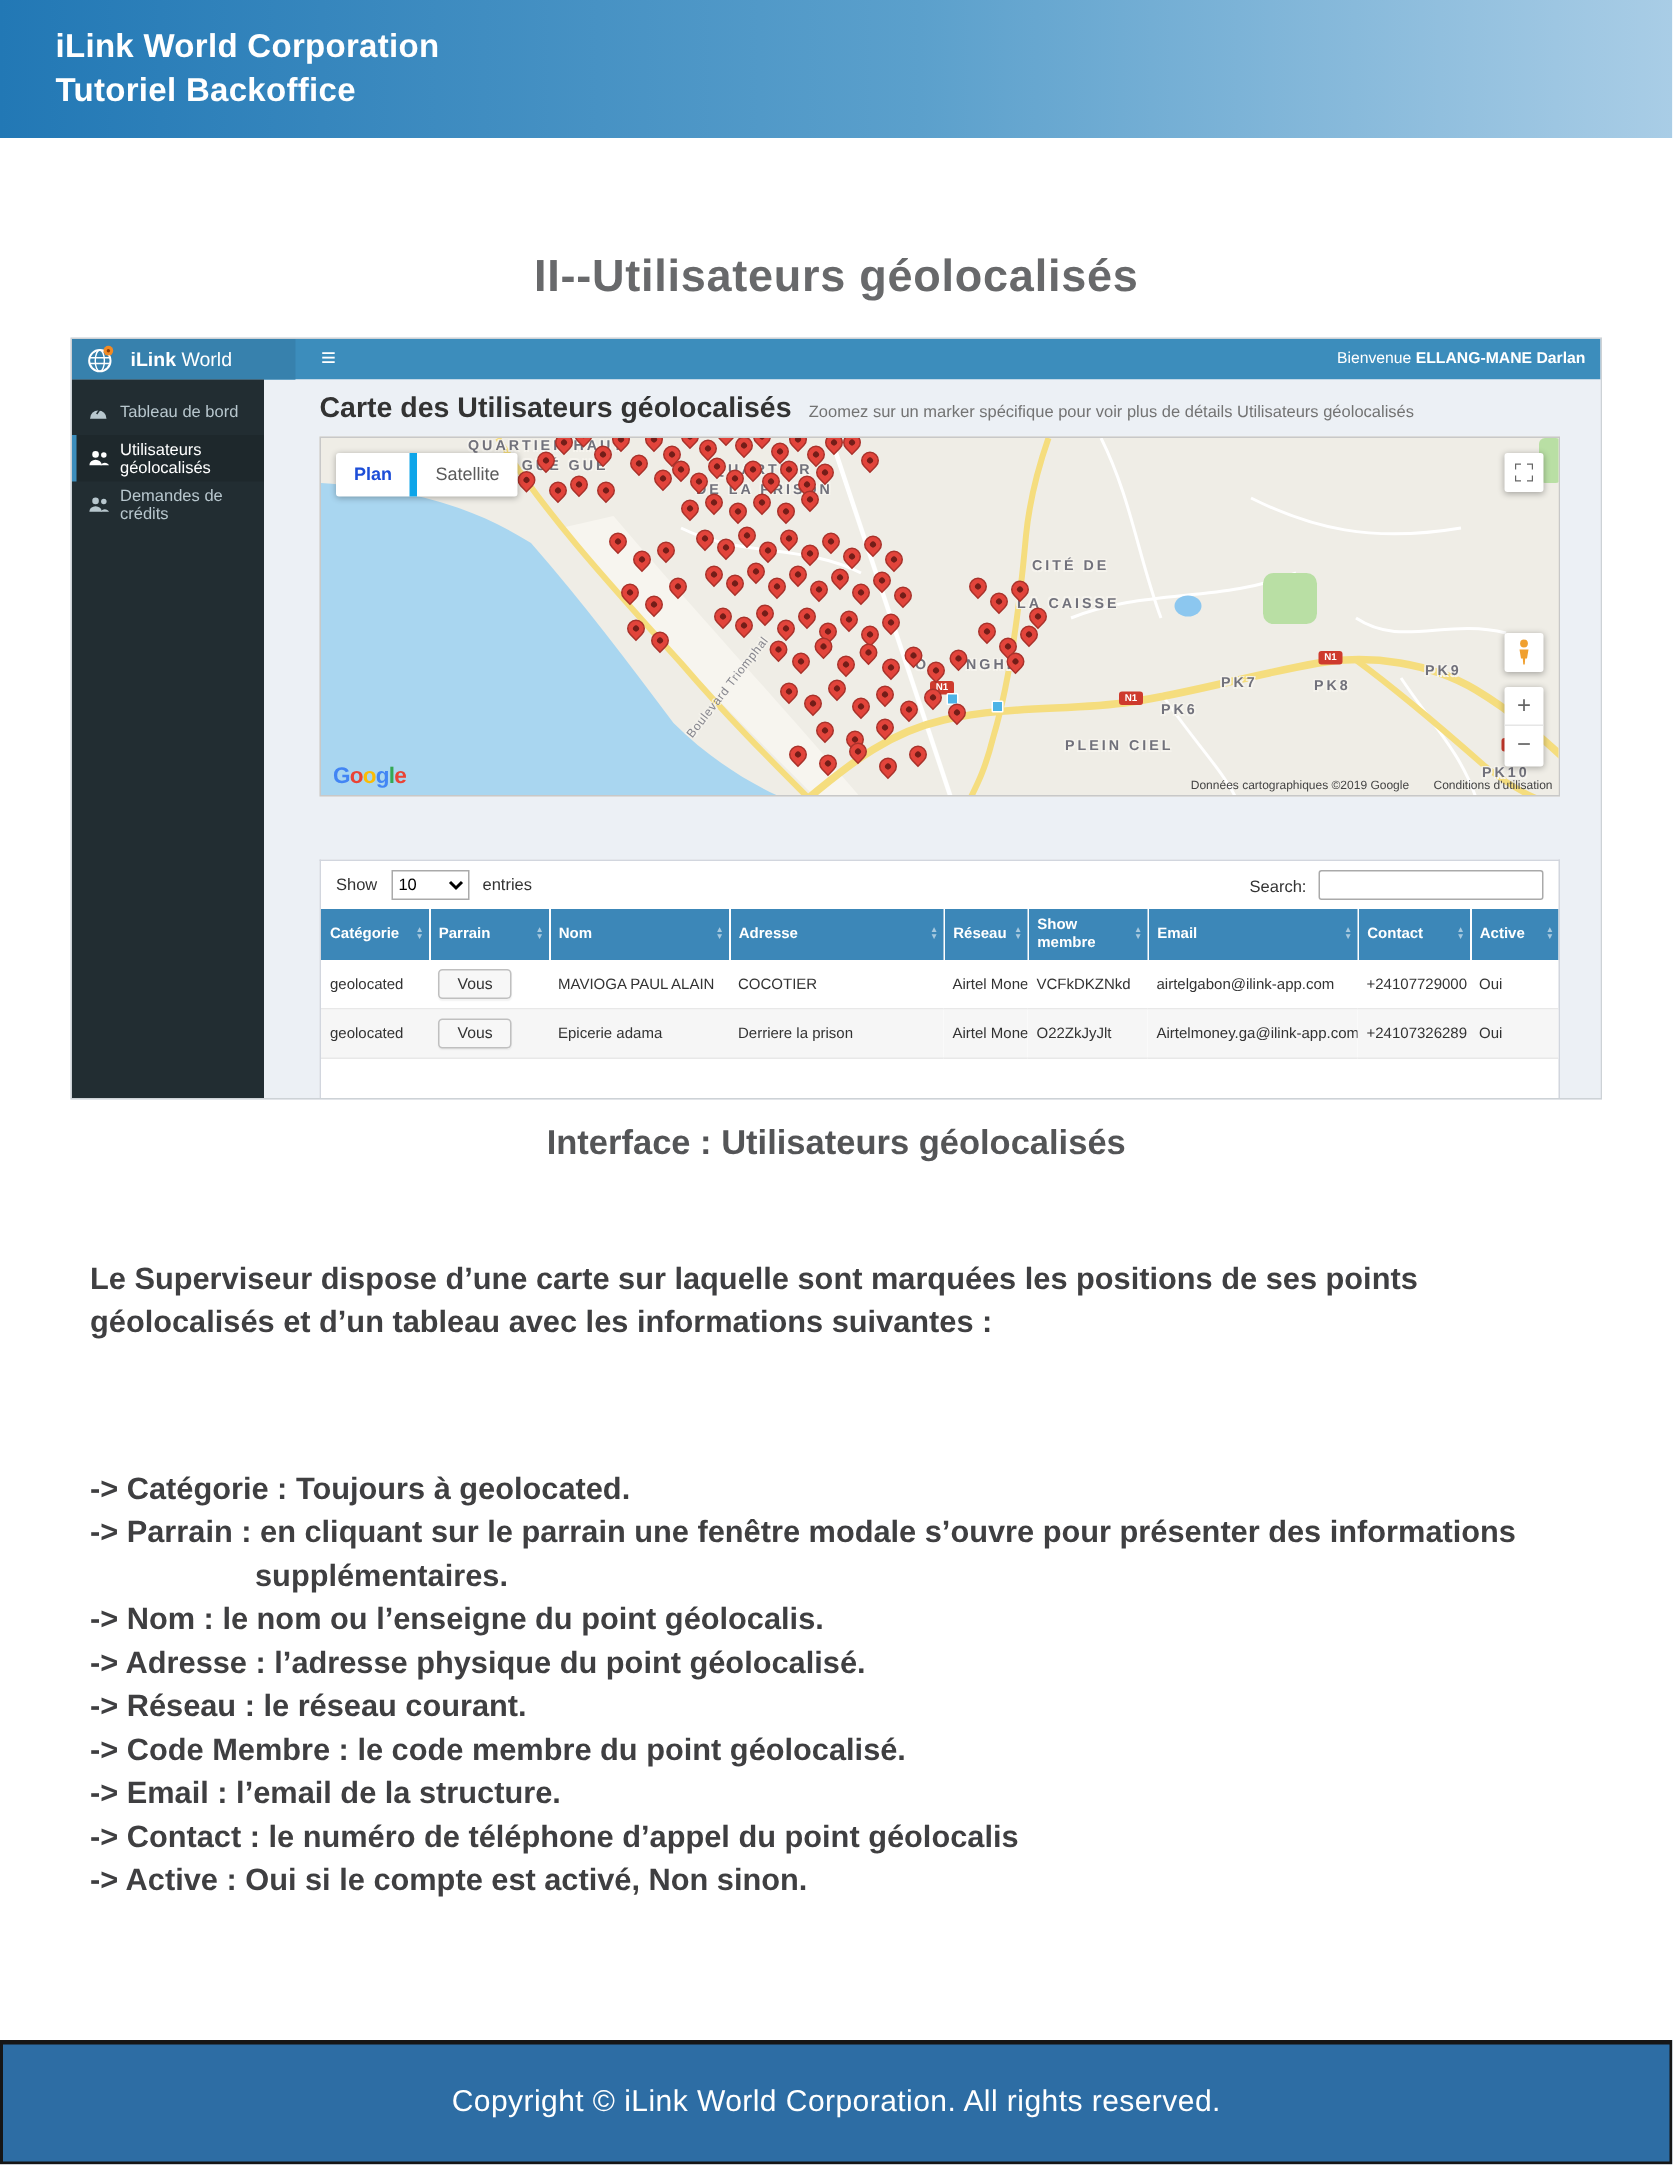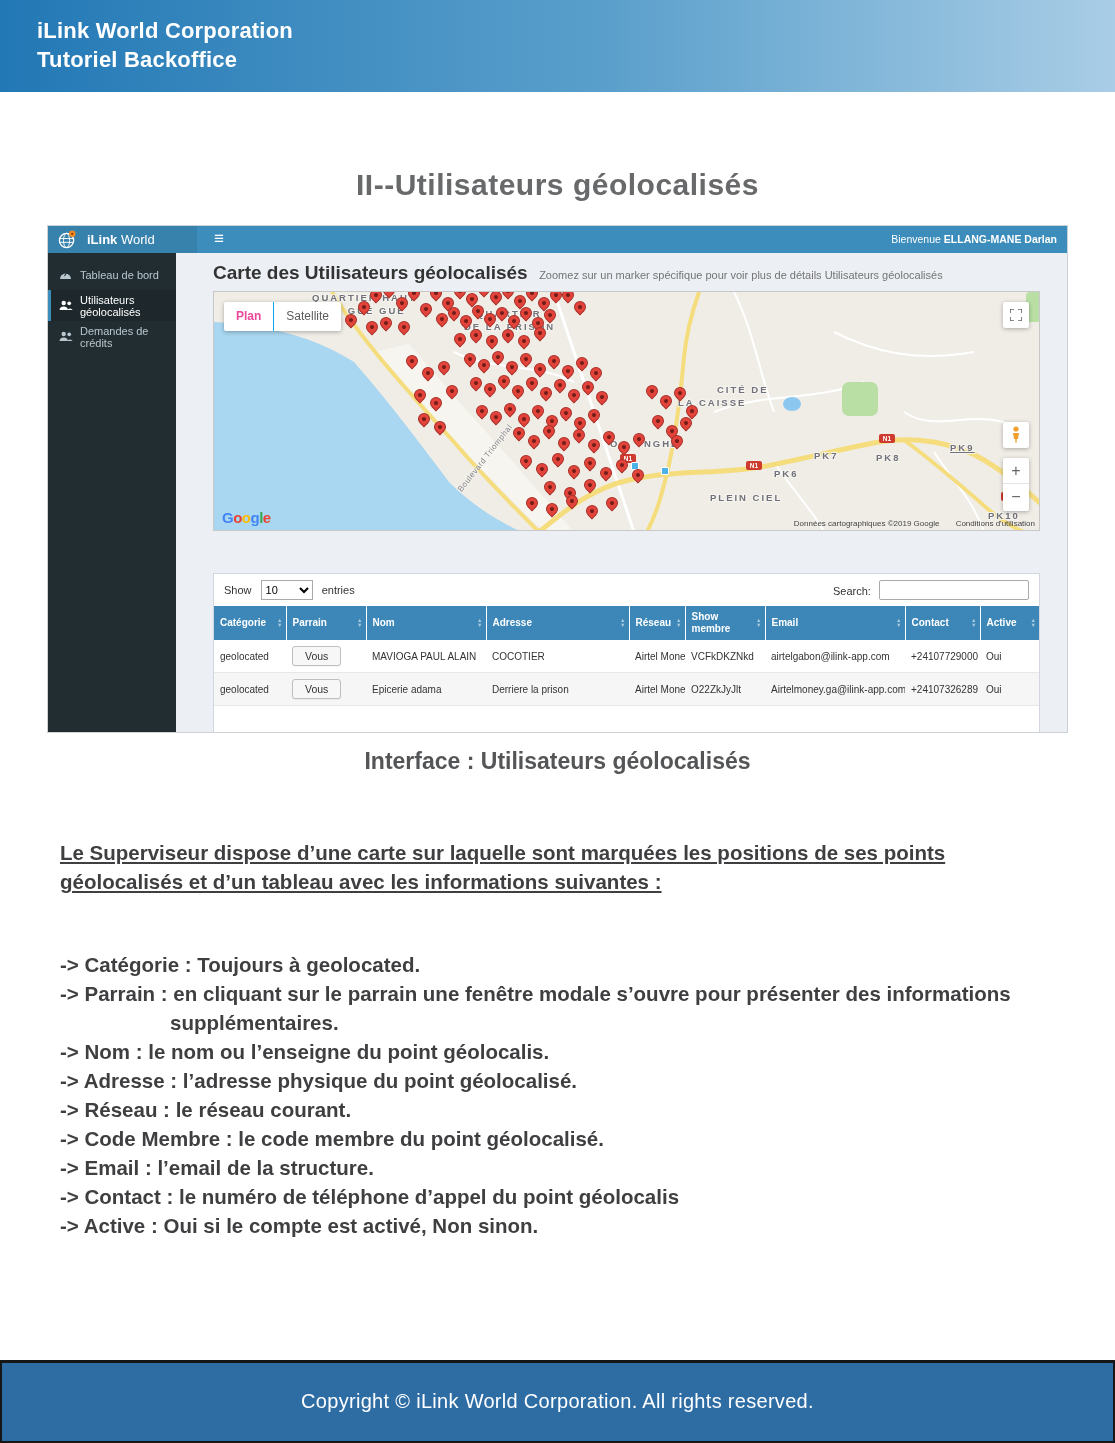--- a/index.html
+++ b/index.html
@@ -54,21 +54,21 @@
   .shield{position:absolute;width:16px;height:9px;background:#ce3a2d;border-radius:2px;color:#fff;
     font-size:6.5px;font-weight:bold;text-align:center;line-height:9px;}
   .transit{position:absolute;width:8px;height:8px;background:#4db3e6;border:1px solid #fff;border-radius:1px;}
   .marker{position:absolute;width:12px;height:12px;background:#e2443b;border:1px solid #a8322b;
     border-radius:50% 50% 50% 0;transform:rotate(-45deg);}
   .marker::after{content:"";position:absolute;left:3px;top:3px;width:4px;height:4px;background:#731d18;border-radius:50%;}
 
   .map-typectl{position:absolute;left:10px;top:10px;height:29px;background:#fff;border-radius:2px;
     box-shadow:0 1px 4px rgba(0,0,0,.3);display:flex;font-size:12px;}
   .map-typectl .seg{padding:0 12px;line-height:29px;cursor:pointer;}
-  .map-typectl .seg.plan{font-weight:bold;color:#ec4899;border-right:1px solid #0ea5e9;}
+  .map-typectl .seg.plan{font-weight:bold;color:#1d4ed8;border-right:5px solid #0ea5e9;}
   .map-typectl .seg.sat{color:#5b5b5b;}
   .fullscreen-btn{position:absolute;right:10px;top:10px;width:26px;height:26px;background:#fff;border-radius:2px;
     box-shadow:0 1px 4px rgba(0,0,0,.3);display:flex;align-items:center;justify-content:center;cursor:pointer;}
   .pegman-btn{position:absolute;right:10px;top:130px;width:26px;height:26px;background:#fff;border-radius:2px;
     box-shadow:0 1px 4px rgba(0,0,0,.3);display:flex;align-items:center;justify-content:center;cursor:pointer;}
   .zoomctl{position:absolute;right:10px;top:166px;width:26px;height:53px;background:#fff;border-radius:2px;
     box-shadow:0 1px 4px rgba(0,0,0,.3);}
   .zoomctl .zbtn{height:26px;text-align:center;line-height:26px;font-size:16px;color:#666;cursor:pointer;}
   .zoomctl .zbtn:first-child{border-bottom:1px solid #e6e6e6;}
   .google-logo{position:absolute;left:8px;bottom:4px;font-size:15px;font-weight:600;letter-spacing:-.5px;}
@@ -89,21 +89,21 @@
   table.dt th .sort{position:absolute;right:3px;top:50%;transform:translateY(-50%);display:flex;flex-direction:column;
     font-size:5.5px;line-height:5px;color:rgba(255,255,255,.55);}
   table.dt td{padding:6px 6px;border-bottom:1px solid #e8e8e8;color:#333;overflow:hidden;white-space:nowrap;vertical-align:middle;}
   table.dt tr.even td{background:#f6f6f6;}
   .btn-vous{display:inline-block;border:1px solid #bfbfbf;background:#f7f7f7;border-radius:3px;
     padding:3px 12px;font-size:10.5px;color:#333;cursor:pointer;box-shadow:0 1px 1px rgba(0,0,0,.05);text-align:right;}
 
   
   .doc-body{position:absolute;left:60px;top:838px;width:1002px;color:#3f3f41;
     font-size:20.5px;font-weight:bold;line-height:29px;font-stretch:condensed;}
-  .doc-body .intro{margin-bottom:54px;text-decoration:underline;}
+  .doc-body .intro{margin-bottom:82px;}
   .doc-body .bullet{white-space:normal;}
   .doc-body .bullet.indent{padding-left:110px;}
 
   
   .page-footer{position:absolute;left:0;top:1360px;width:1115px;height:83px;background:#2d6da4;
     border-top:3px solid #161616;border-left:2px solid #161616;border-right:2px solid #161616;border-bottom:2px solid #161616;
     color:#fff;font-size:20px;text-align:center;line-height:76px;letter-spacing:.3px;}
 </style>
 </head>
 <body>
@@ -196,29 +196,29 @@
           <rect x="628" y="90" width="36" height="34" rx="7" fill="#b9dfa4"></rect>
           <rect x="812" y="0" width="15" height="30" rx="4" fill="#b9dfa4"></rect>
           <ellipse cx="578" cy="112" rx="9" ry="7" fill="#8cc7ef"></ellipse>
         </svg>
 
         <div>
             <div class="maplabel" style="left: 98px; top: 0px;">QUARTIER HAUT</div>
             <div class="maplabel" style="left: 112px; top: 13px;">DE GUÉ GUÉ</div>
             <div class="maplabel" style="left: 262px; top: 16px;">QUARTIER</div>
             <div class="maplabel" style="left: 250px; top: 29px;">DE LA PRISON</div>
-            <div class="maplabel" style="left: 474px; top: 92px; margin-left: 29px;">CITÉ DE</div>
+            <div class="maplabel" style="left: 474px; top: 80px;">CITÉ DE</div>
             <div class="maplabel" style="left: 464px; top: 105px;">LA CAISSE</div>
             <div class="maplabel" style="left: 396px; top: 146px;">O</div>
             <div class="maplabel" style="left: 430px; top: 146px;">NGHE</div>
             <div class="maplabel" style="left: 496px; top: 200px;">PLEIN CIEL</div>
             <div class="maplabel" style="left: 560px; top: 176px;">PK6</div>
             <div class="maplabel" style="left: 600px; top: 158px;">PK7</div>
             <div class="maplabel" style="left: 662px; top: 160px;">PK8</div>
-            <div class="maplabel" style="left: 736px; top: 150px; text-decoration: underline;">PK9</div>
+            <div class="maplabel" style="left: 736px; top: 150px;">PK9</div>
             <div class="maplabel" style="left: 774px; top: 218px;">PK10</div>
             <div class="roadname" style="left: 242px; top: 196px; transform: rotate(-52deg); transform-origin: left top;">Boulevard Triomphal</div>
             <div class="shield" style="left: 406px; top: 162px;">N1</div>
             <div class="shield" style="left: 532px; top: 169px;">N1</div>
             <div class="shield" style="left: 665px; top: 142px;">N1</div>
             <div class="shield" style="left: 787px; top: 200px;">N1</div>
             <div class="transit" style="left: 417px; top: 170px;"></div>
             <div class="transit" style="left: 447px; top: 175px;"></div>
           </div>
         <div>

